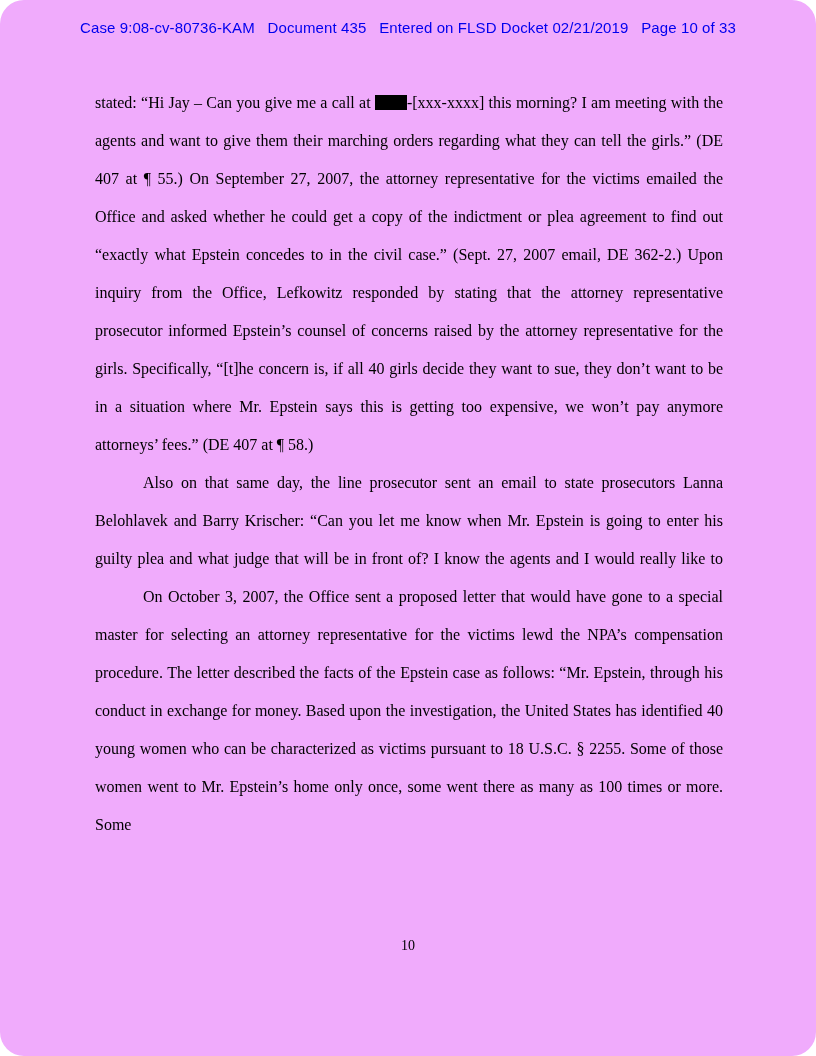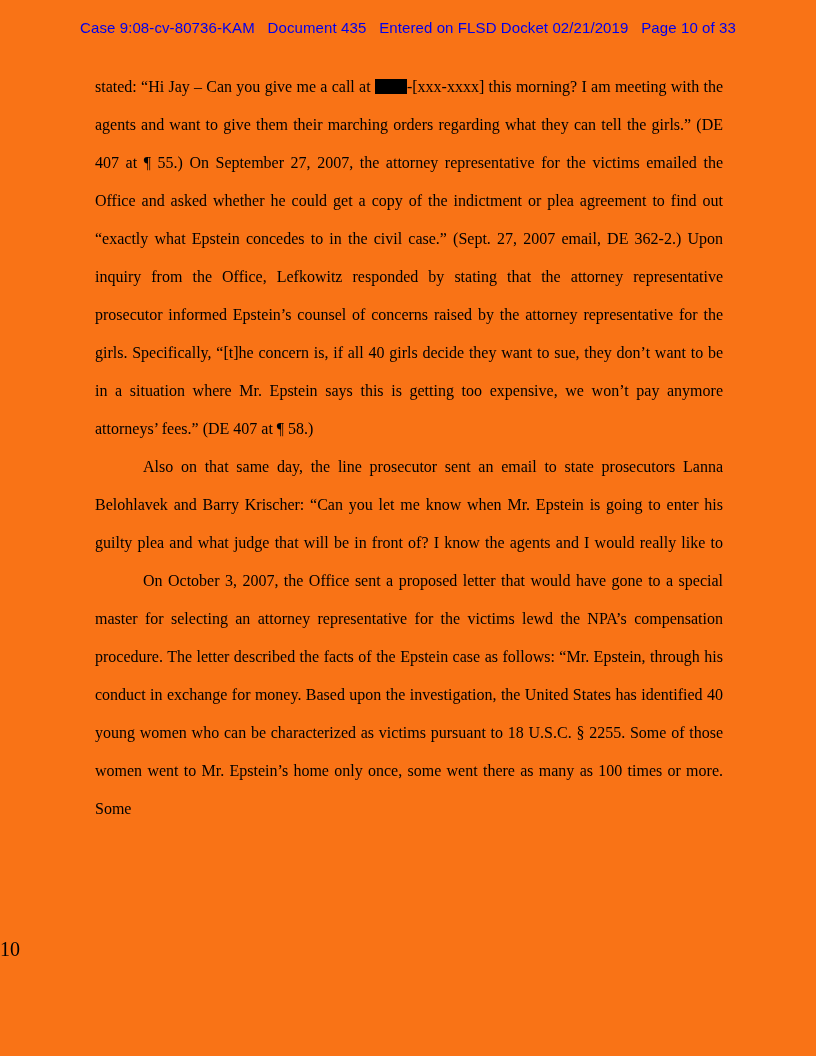--- a/index.html
+++ b/index.html
@@ -4,40 +4,41 @@
 <style>
   html, body {
     margin: 0;
     padding: 0;
     background: #ffffff;
   }
   .page {
     position: relative;
     width: 816px;
     height: 1056px;
-    background: #f97316;
+    background: #f0abfc;
     overflow: hidden;
     font-family: "Liberation Serif", serif;
     color: #000000;
+    border-radius: 24px;
   }
   .docket-header {
     position: absolute;
     top: 19px;
     left: 0;
     right: 0;
     text-align: center;
     font-family: "Liberation Sans", sans-serif;
     font-size: 15px;
     color: #0000ee;
     white-space: pre;
     letter-spacing: 0.1px;
   }
   .doc-body {
     position: absolute;
-    top: 68px;
+    top: 84px;
     left: 95px;
     width: 628px;
     font-size: 16px;
     line-height: 38px;
   }
   .paragraph {
     margin: 0;
   }
   .line {
     text-align: justify;
@@ -55,22 +56,22 @@
     width: 32px;
     height: 15px;
     background: #000000;
     vertical-align: -2px;
   }
   .page-footer {
     position: absolute;
     top: 938px;
     left: 0;
     right: 0;
-    text-align: left;
-    font-size: 20px;
+    text-align: center;
+    font-size: 14px;
   }
 </style>
 </head>
 <body>
 
 <div class="page">
   <div class="docket-header" style="color: rgb(0, 0, 238);">Case 9:08-cv-80736-KAM   Document 435   Entered on FLSD Docket 02/21/2019   Page 10 of 33</div>
 
   <div class="doc-body">
       <div class="paragraph">

